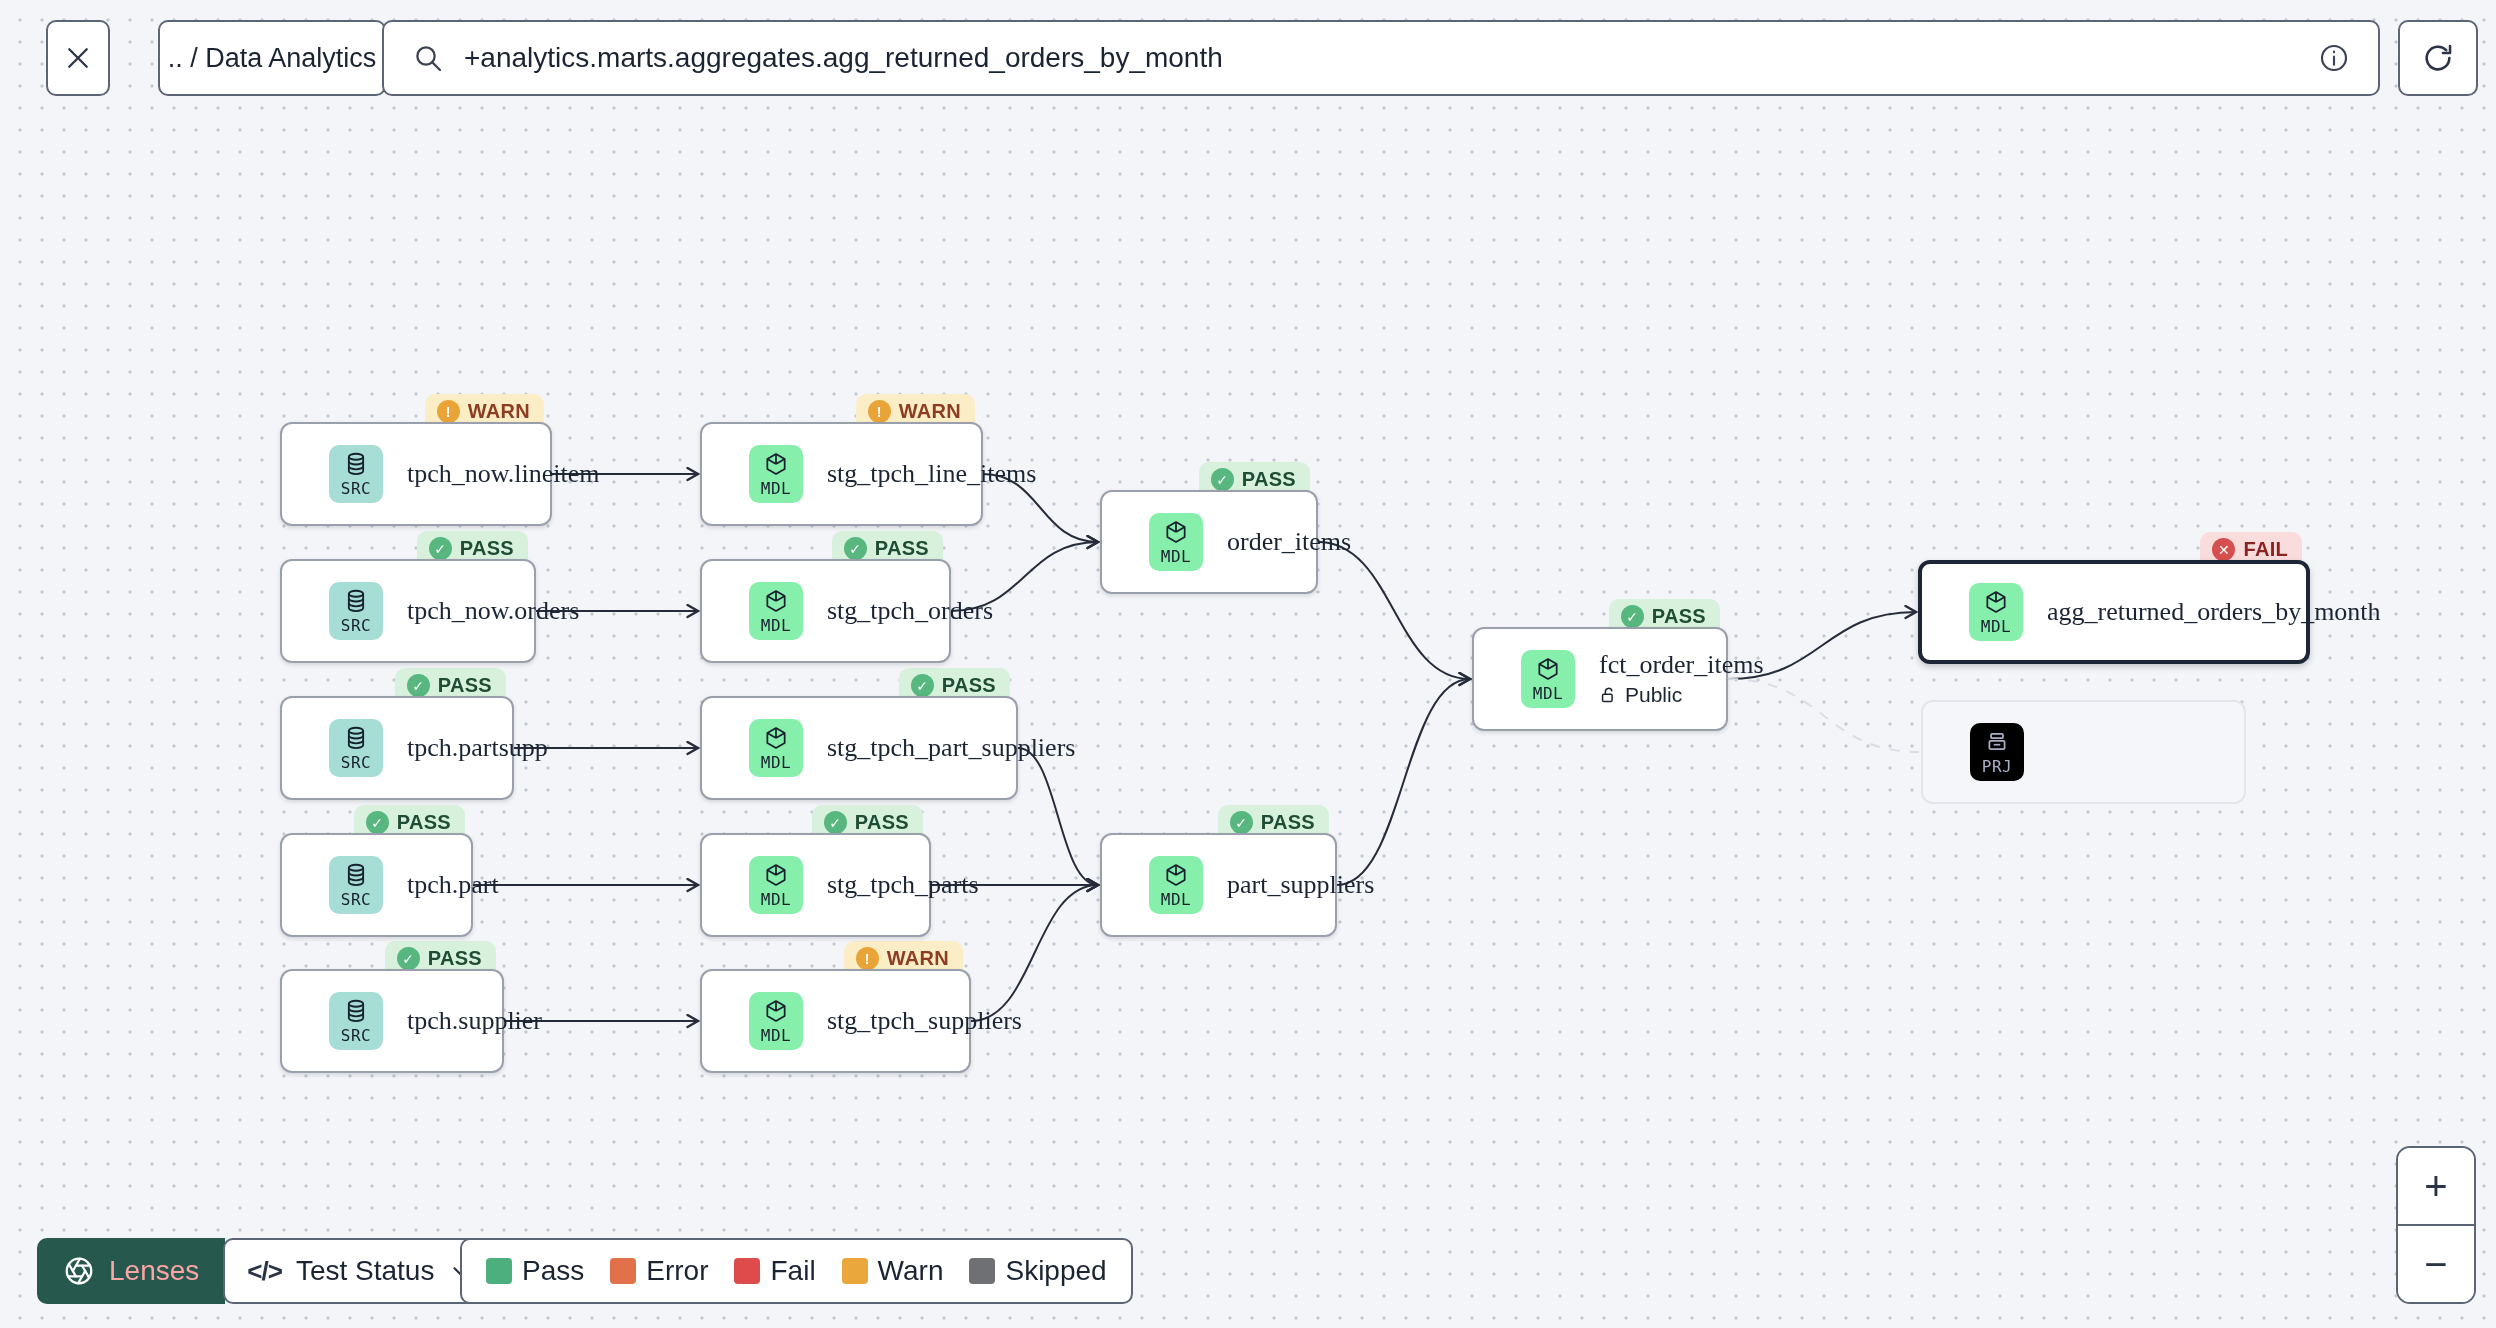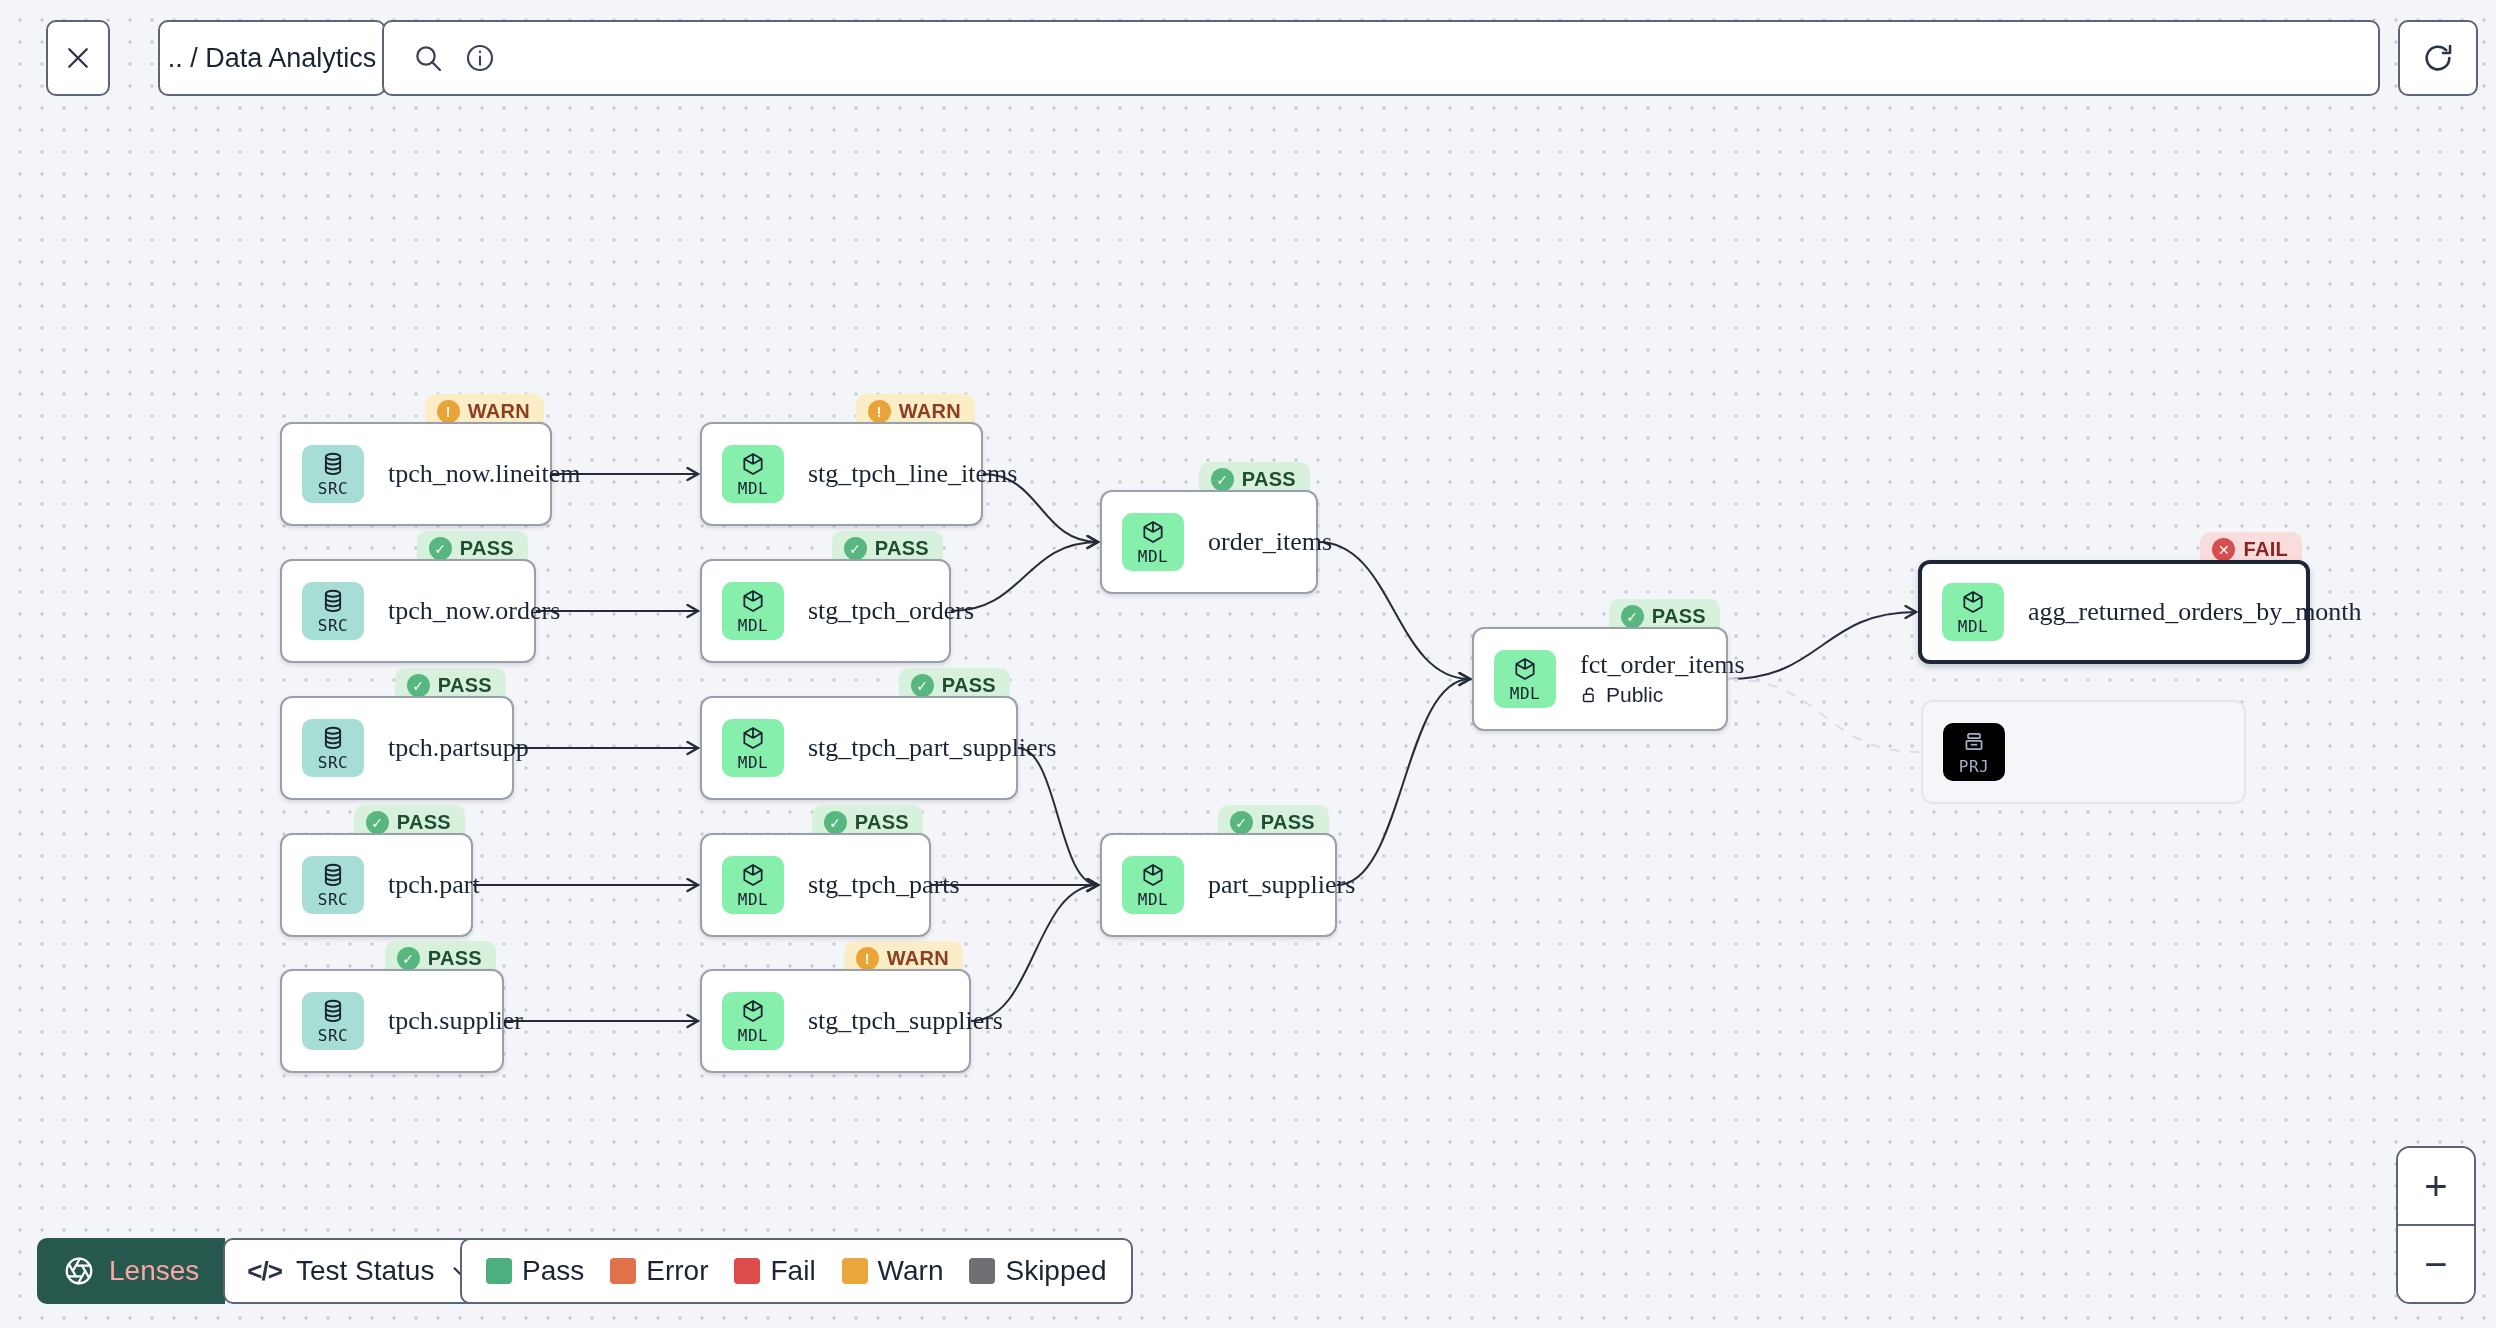--- a/index.html
+++ b/index.html
@@ -34,23 +34,24 @@
 
   .node { position:absolute; height:104px; }
   .node-card {
     position:absolute; inset:0; background:#fff; border:2px solid #99a0ac; border-radius:12px;
     display:flex; align-items:center; gap:24px; padding-left:20px; padding-right:24px;
     box-shadow:0 2px 4px rgba(23,32,51,.14); z-index:1; cursor:pointer;
   }
   .node.selected .node-card { border:4px solid #1d2637; box-shadow:0 3px 6px rgba(23,32,51,.22); }
   .node.ghost .node-card { background:#f5f6f9; border:2px solid #e3e5ec; box-shadow:none; cursor:default; }
   .chip {
-    width:62px; height:58px; border-radius:10px; flex:0 0 auto;
+    width:54px; height:58px; border-radius:10px; flex:0 0 auto;
     display:flex; flex-direction:column; align-items:center; justify-content:center; gap:2px;
     color:#16202e;
+    margin-left:27px;
   }
   .chip .chip-label { font-family:"DejaVu Sans Mono",monospace; font-size:16px; letter-spacing:.5px; }
   .chip.SRC { background:#a6ddd5; }
   .chip.MDL { background:#86efac; }
   .chip.PRJ { background:#000000; color:#a9aec6; }
   .node-texts { display:flex; flex-direction:column; justify-content:center; line-height:1.15; }
   .node-title { font-size:26px; color:#1a2433; white-space:nowrap;font-family:Liberation Serif, serif; }
   .node-sub { font-size:21px; color:#1a2433; display:flex; align-items:center; gap:7px; margin-top:3px; }
   .node.ghost .node-title { font-size:22px; color:#c6cad5; }
   .node.ghost .node-sub2 { font-size:26px; color:#b5bac6; margin-top:2px; white-space:nowrap; }
@@ -109,20 +110,21 @@
   <span>.. / Data Analytics</span>
 </div>
 
 <div class="btn" id="search-bar">
   <span class="icon">
     <svg width="32" height="32" viewBox="0 0 24 24" fill="none" stroke="#3a4254" stroke-width="1.7" stroke-linecap="round">
         <circle cx="10.5" cy="10.5" r="6.5"></circle>
         <path d="M15.3 15.3L21 21"></path>
       </svg>
   </span>
+  <input id="search-input" value="+analytics.marts.aggregates.agg_returned_orders_by_month" style="">
   <span class="icon">
     <svg width="32" height="32" viewBox="0 0 24 24" fill="none" stroke="#3a4254" stroke-width="1.6" stroke-linecap="round">
         <circle cx="12" cy="12" r="9"></circle>
         <path d="M12 11v6"></path>
         <path d="M12 7.2v.4"></path>
       </svg>
   </span>
 </div>
 
 <div class="btn" id="refresh-btn">

